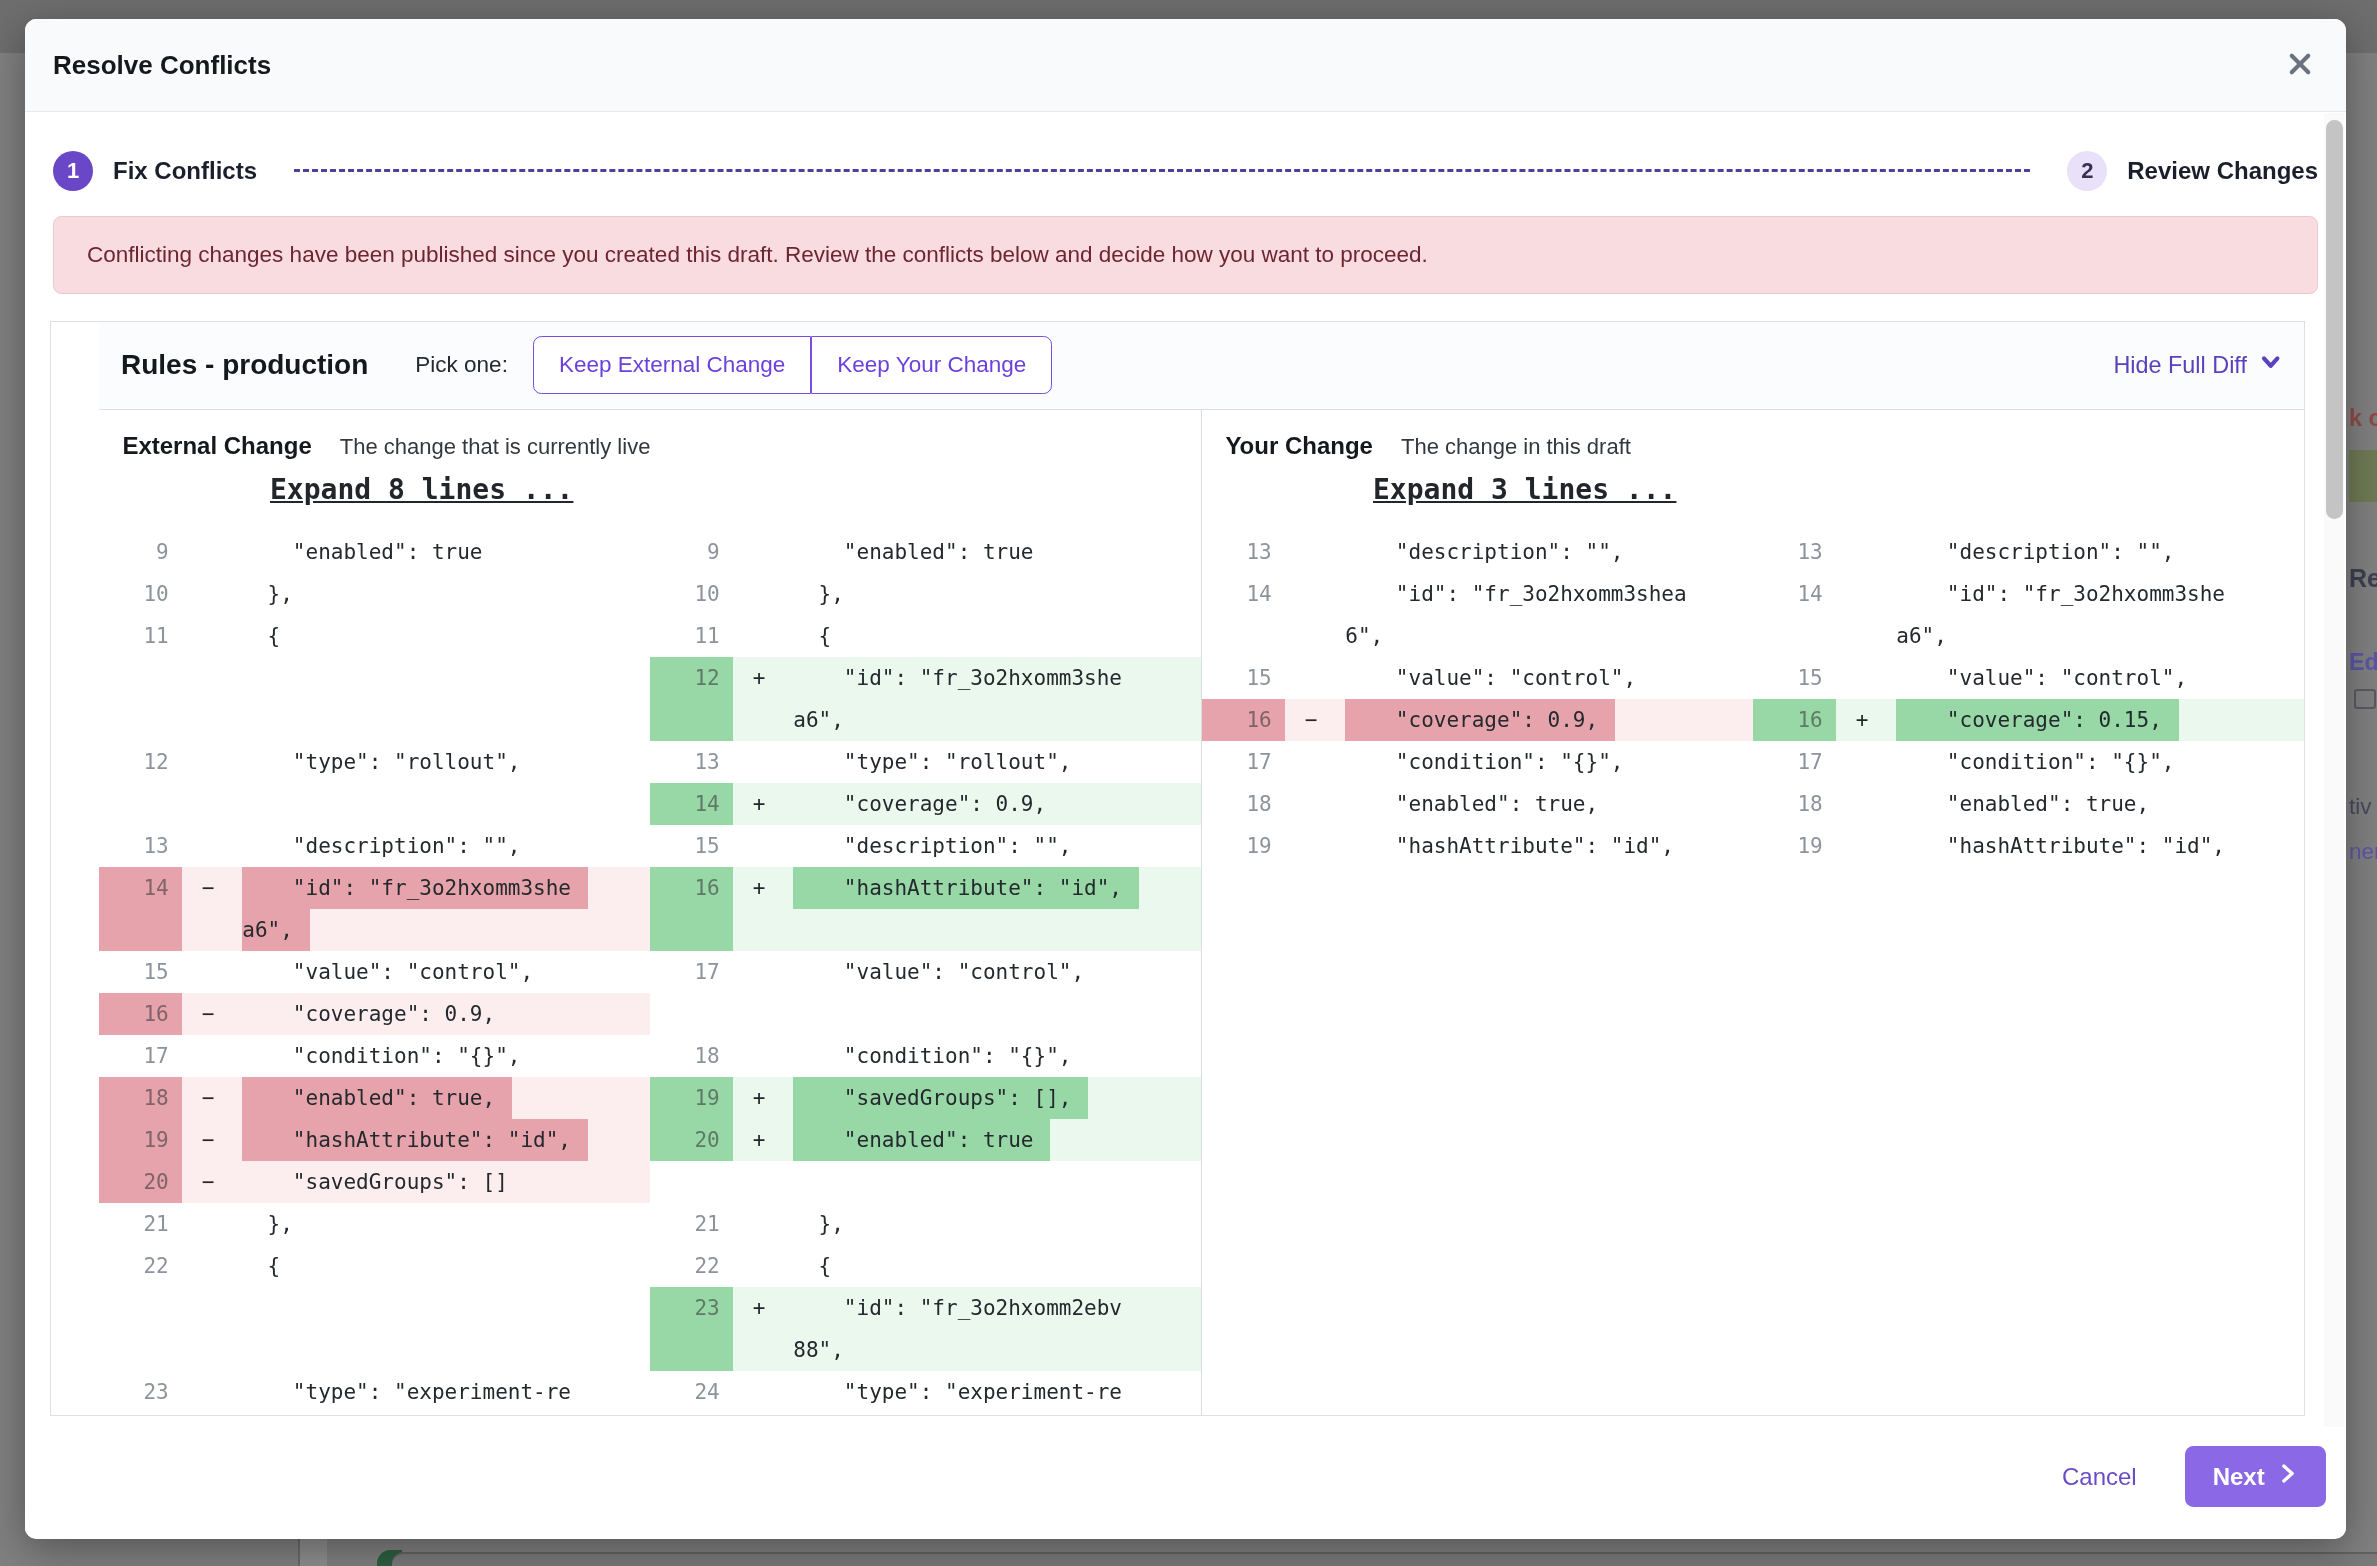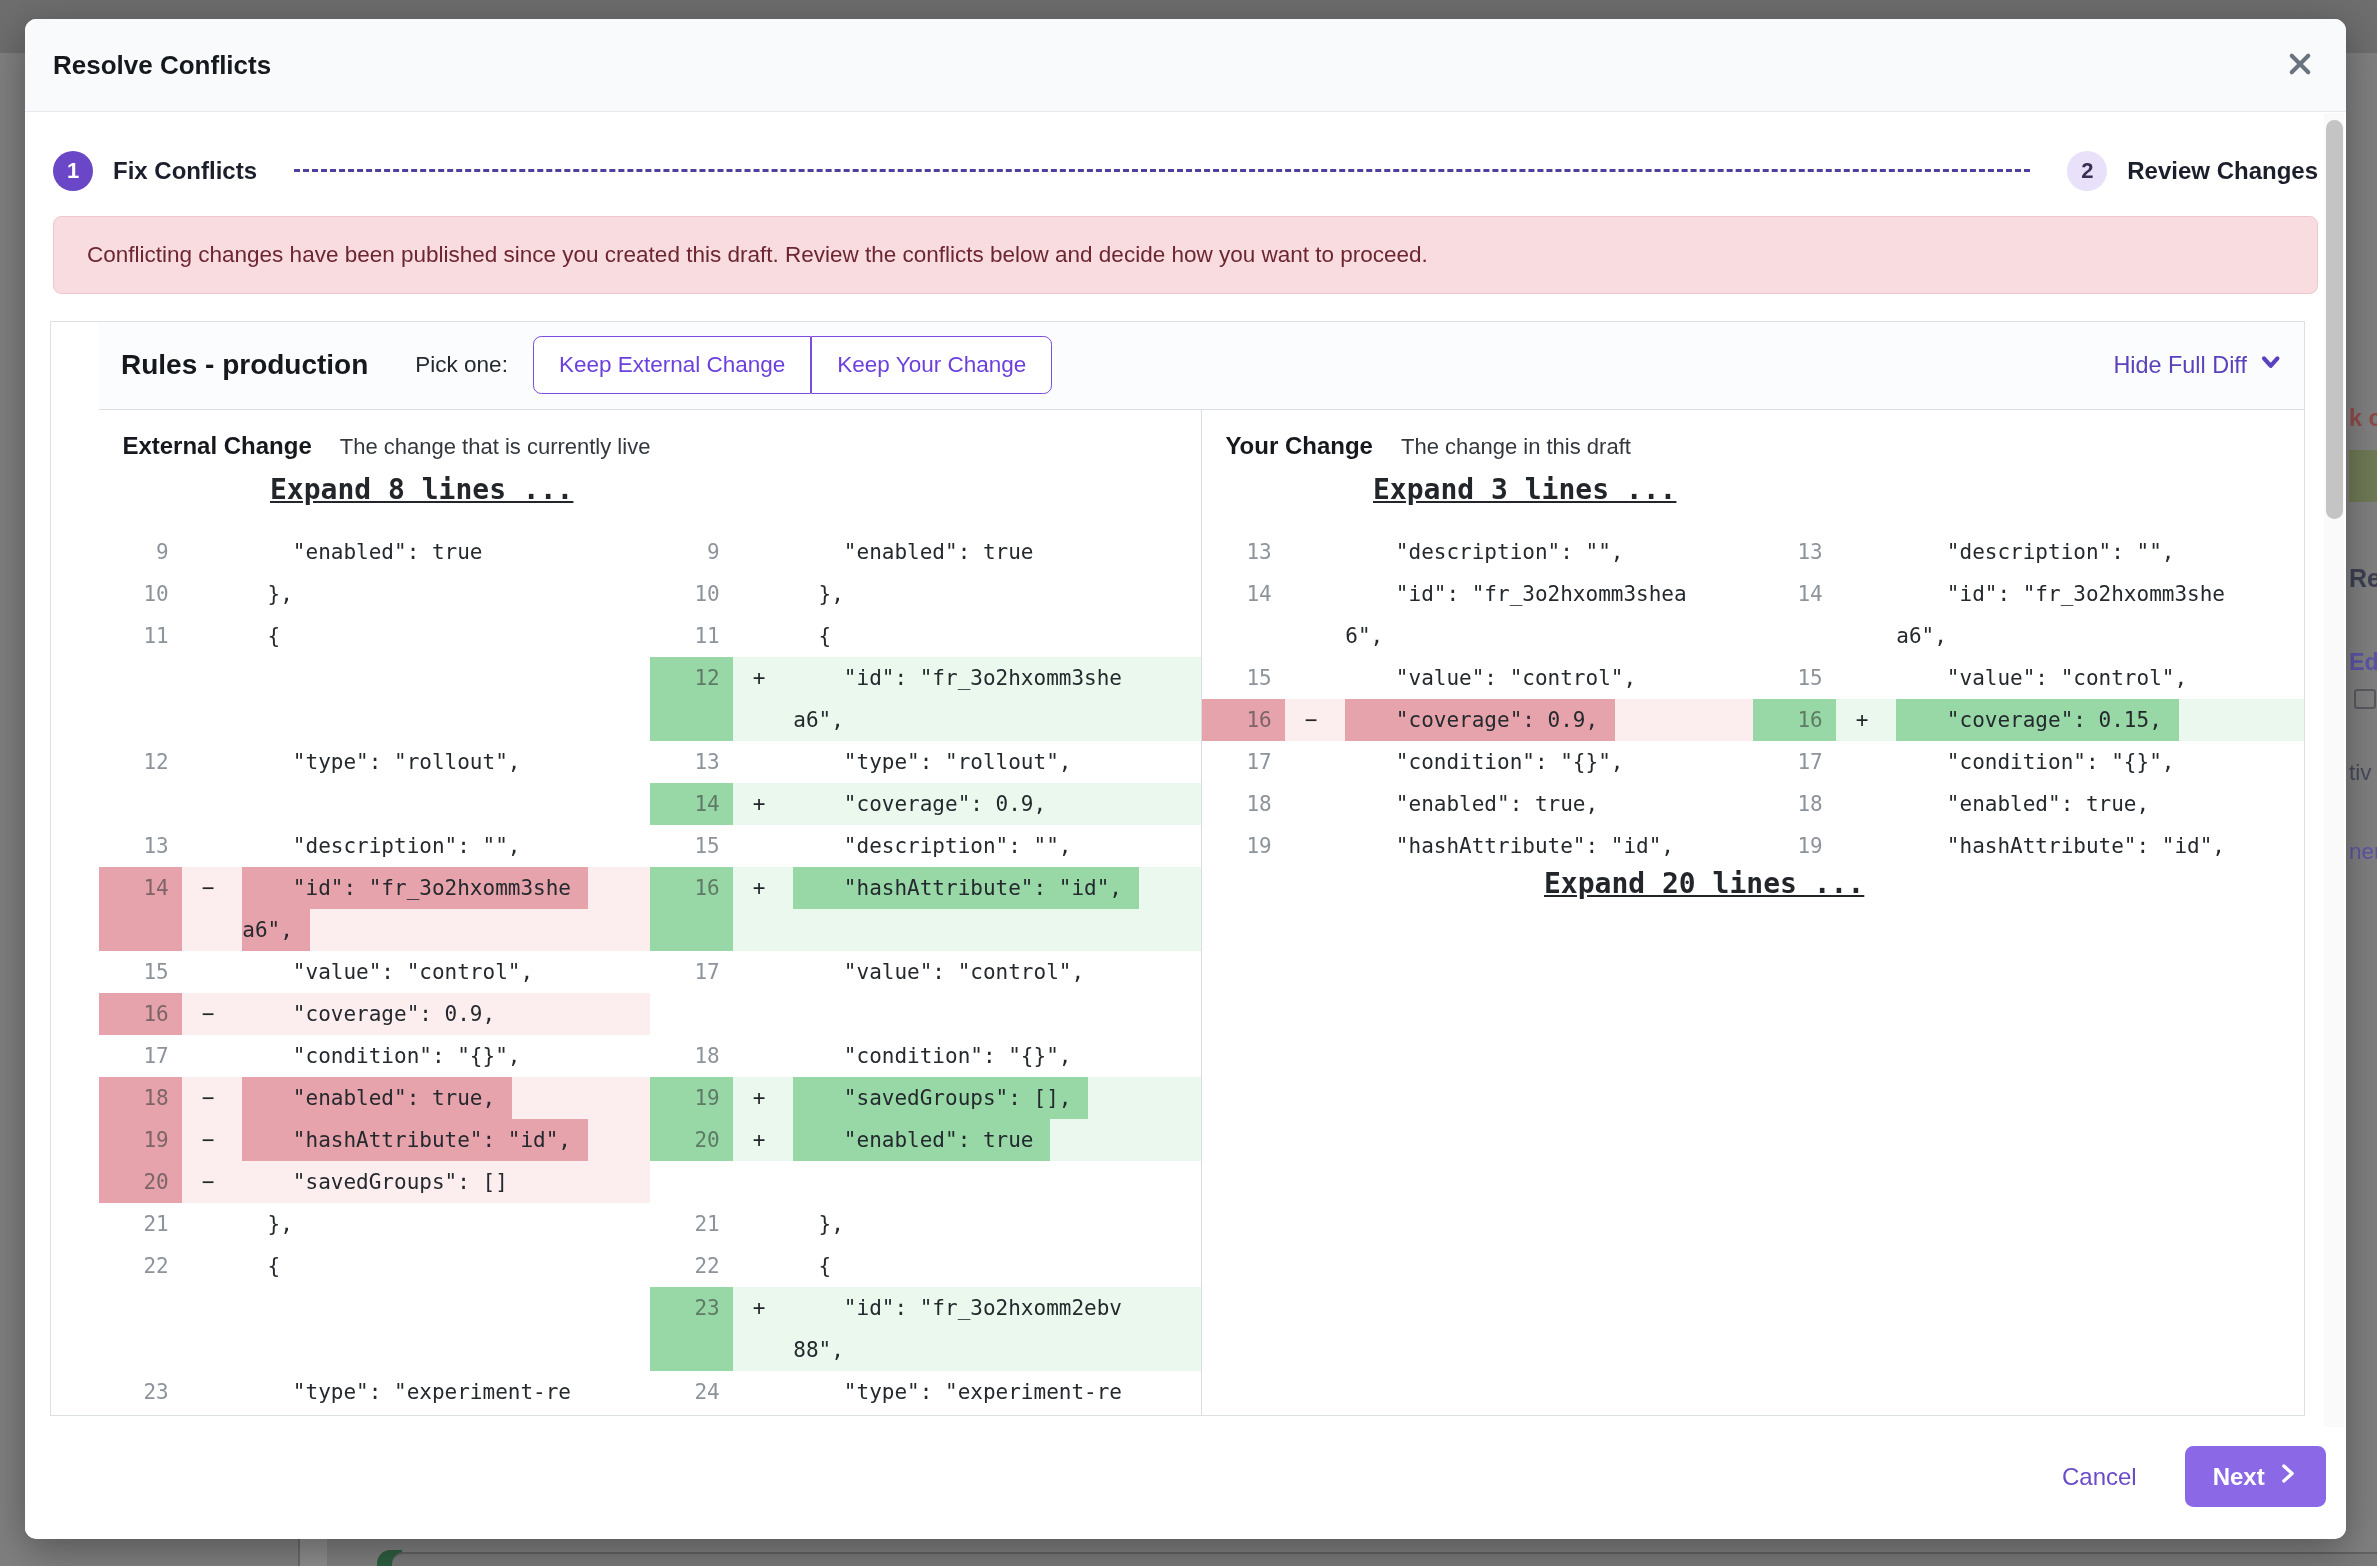--- a/index.html
+++ b/index.html
@@ -10,21 +10,21 @@
   .top-band { position:absolute; left:0; top:0; width:100%; height:53px; background:#6e6e6e; }
   .dark-pill { position:absolute; left:1919px; top:28px; width:215px; height:27px; background:#2e2e33; border-radius:8.3px; }
 
   
   .frag { position:absolute; left:2349px; white-space:nowrap; overflow:hidden; width:28px; }
   .frag-red   { top:405px;  color:#8f4a47; font-size:23.4px; font-weight:bold; }
   .frag-olive { position:absolute; left:2349px; top:450px; width:28px; height:52px; background:#6f7a55; }
   .frag-re    { top:564px;  color:#3c4052; font-size:25px; font-weight:bold; }
   .frag-ed    { top:649px;  color:#5c55a8; font-size:23.4px; font-weight:bold; }
   .frag-icon  { position:absolute; left:2354px; top:689px; width:22px; height:20px; border:2.5px solid #5a5a60; border-radius:3.3px; background:transparent; }
-  .frag-tiv   { top:760px;  color:#474a5c; font-size:22.5px; }
+  .frag-tiv   { top:794px;  color:#474a5c; font-size:22.5px; }
   .frag-ner   { top:839px; color:#5c55a8; font-size:22.5px; }
 
   
   .under-vline { position:absolute; left:298px; top:1539px; width:2.5px; height:27.5px; background:#6a6a6a; }
   .under-col { position:absolute; left:300px; top:1539px; width:27px; height:27.5px; background:#8f8f8f; }
   .toast-accent { position:absolute; left:377px; top:1550px; width:25px; height:16.7px; background:#2d5f40; border-top-left-radius:13.3px; }
   .bottom-toast { position:absolute; left:392px; top:1552px; width:1985px; height:15px; background:#7a7a7a; border-top:2.5px solid #626262; border-top-left-radius:11.7px; }
 
   
   .modal { position:absolute; left:25px; top:19px; width:2321px; height:1520px; background:#ffffff; border-radius:11.7px; overflow:hidden; box-shadow:0 10px 40px rgba(0,0,0,0.35); }
@@ -554,23 +554,20 @@
                 </div>
                 <div class="half ctx">
                   <div class="ncell">19</div>
                   <div class="scell"></div>
                   <div class="ccell">
                     <div class="code-line">    "hashAttribute": "id",</div>
                   </div>
                 </div>
               </div>
             </div>
-          <div style="margin-left:171px;">
-            <span class="expand bottom">Expand 20 lines ...</span>
-          </div>
         </div>
       </div>
     </div>
 
     <div class="modal-footer">
       <span class="cancel">Cancel</span>
       <button class="next">
         <span>Next</span>
         <span>
           <svg width="20" height="25" viewBox="0 0 24 30">

